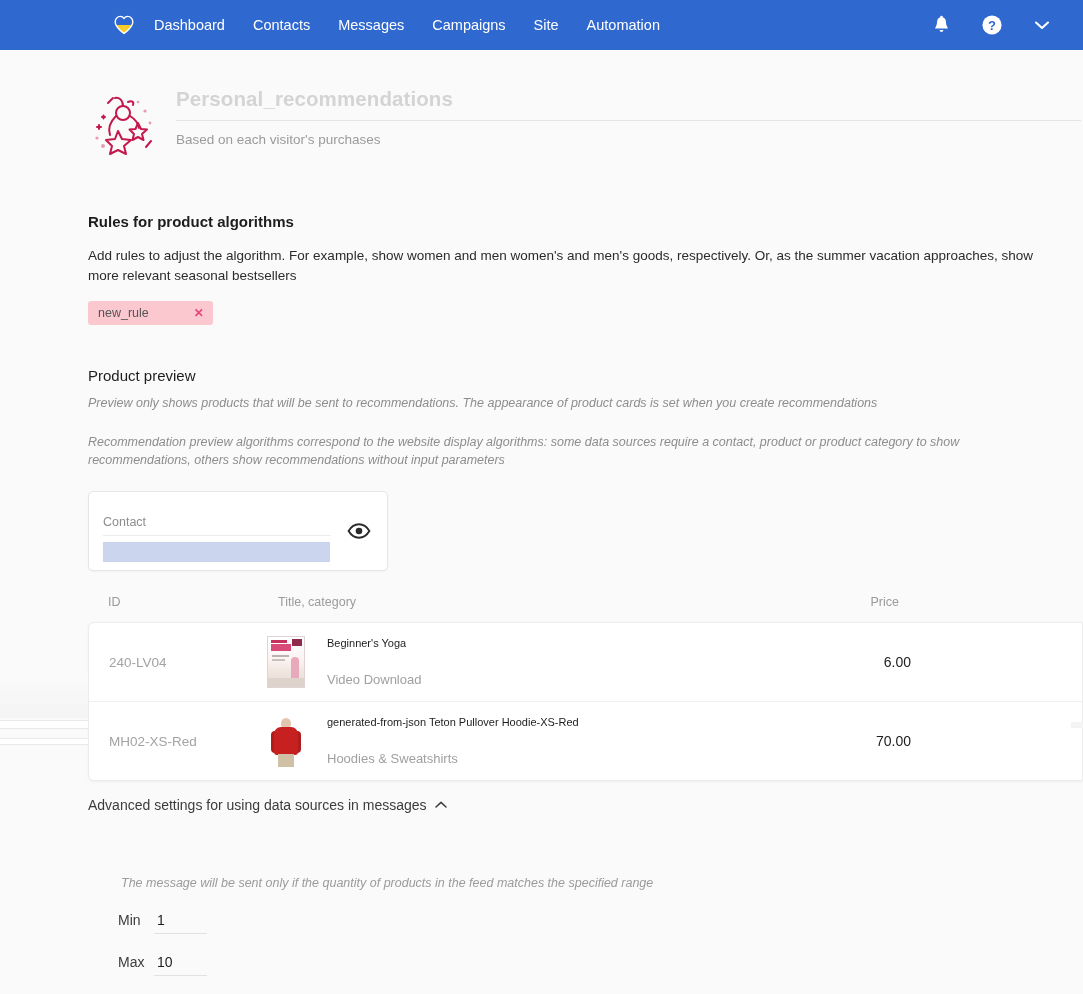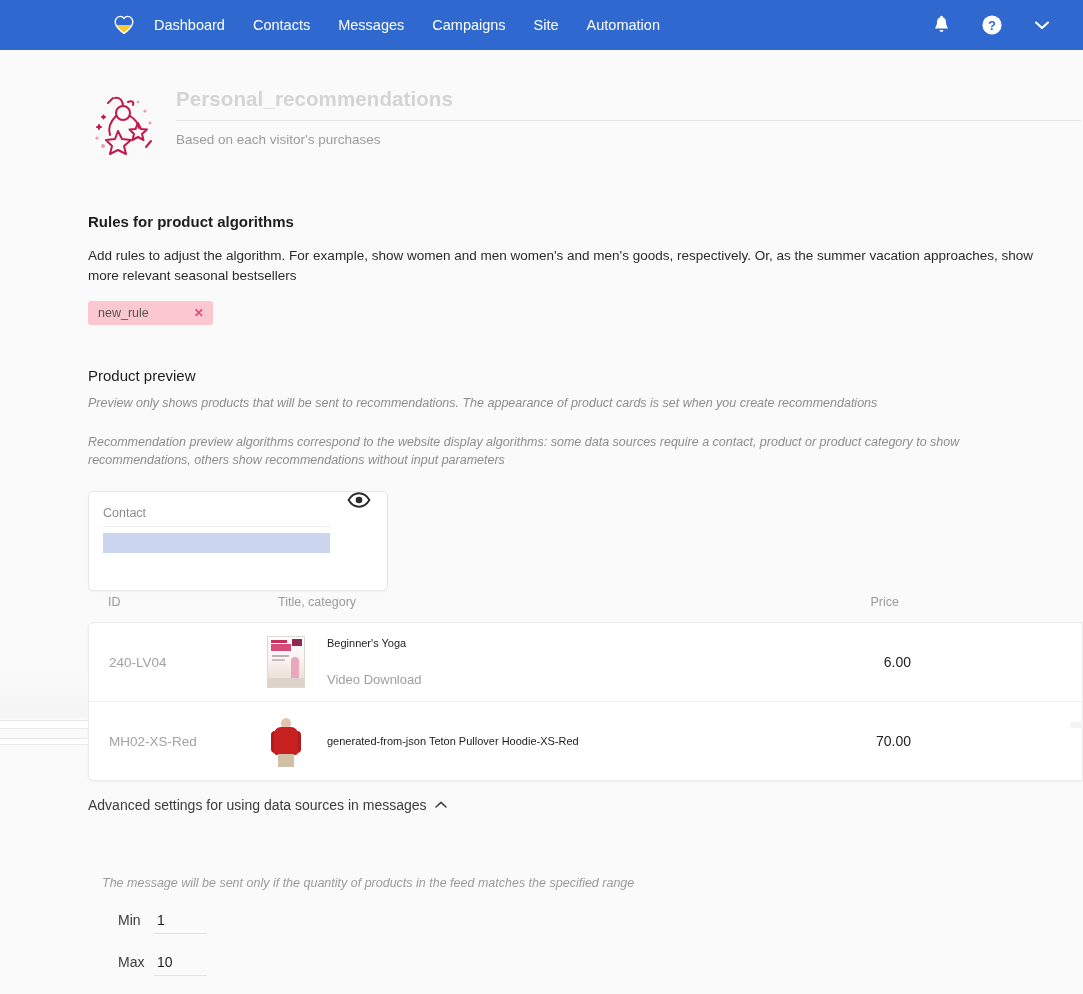--- a/index.html
+++ b/index.html
@@ -164,27 +164,27 @@
     font-size: 12.5px;
     font-style: italic;
     color: #8d8d8d;
     line-height: 18px;
   }
 
   
   .contact-card {
     position: absolute;
     left: 88px; top: 441px;
-    width: 300px; height: 100px;
+    width: 300px; height: 80px;
     background: #ffffff;
     border: 1px solid #e6e6e6;
     border-radius: 5px;
     box-sizing: border-box;
     display: flex;
-    align-items: flex-start;
+    align-items: center;
     box-shadow: 0 1px 2px rgba(0,0,0,0.04);
   }
   .contact-field {
     flex: 1;
     padding: 14px 0 0 14px;
     position: relative;
   }
   .contact-label {
     font-size: 12.5px;
     color: #8d8d8d;
@@ -315,21 +315,21 @@
   .adv-chevron { margin-left: 7px; display: inline-flex; }
 
   .adv-h {
     position: absolute;
     left: 118px; top: 798px;
     font-size: 15px;
     color: #1d1d1d;
   }
   .adv-sub {
     position: absolute;
-    left: 102px; top: 826px;
+    left: 121px; top: 826px;
     font-size: 12.5px;
     font-style: italic;
     color: #9b9b9b;
   }
   .minmax-row {
     position: absolute;
     left: 118px;
     display: flex;
     align-items: baseline;
   }
@@ -519,20 +519,21 @@
         <div class="thumb-hoodie">
           <div class="hd-head"></div>
             <div class="hd-armL"></div>
             <div class="hd-armR"></div>
           <div class="hd-body"></div>
             <div class="hd-pants"></div>
         </div>
       </div>
       <div class="cell-title">
         <div class="prod-name">generated-from-json Teton Pullover Hoodie-XS-Red</div>
+        <div class="prod-cat">Hoodies &amp; Sweatshirts</div>
       </div>
       <div class="cell-price">70.00</div>
     </div>
   </div>
 
   <div class="edge-shade"></div>
   <div class="edge-art edge1"></div>
   <div class="edge-art edge2"></div>
   <div class="right-art"></div>
 

